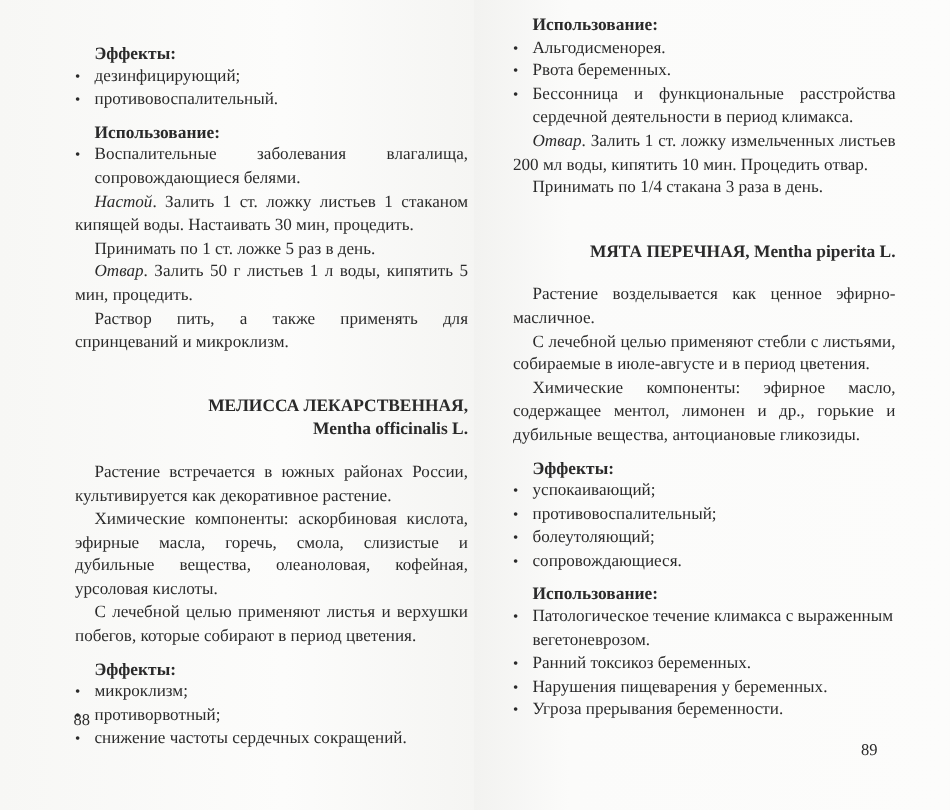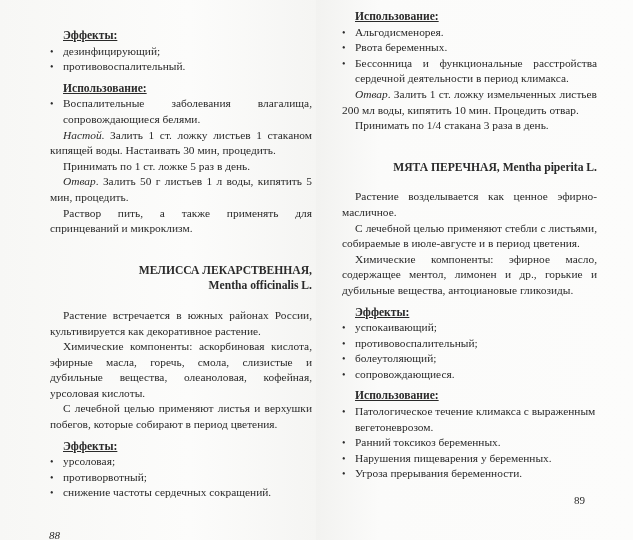--- a/index.html
+++ b/index.html
@@ -43,21 +43,20 @@
     .page-right .content {
       left: 26px;
       top: 9px;
       width: 255px;
     }
     .heading {
       font-weight: bold;
       padding-left: 13px;
       margin: 0;
       font-size: 11.6px;
-      text-decoration: underline;
     }
     .heading.gap { margin-top: 6px; }
     ul {
       list-style: none;
       margin: 0;
       padding: 0;
     }
     li {
       position: relative;
       padding-left: 13px;
@@ -84,21 +83,21 @@
       line-height: 15.6px;
     }
     .title-block.right {
       margin: 26px 0 14px 0;
     }
     .latin { font-weight: bold; }
     .page-number {
       position: absolute;
       font-size: 11px;
     }
-    .page-left .page-number { left: 49px; top: 529px; font-style: italic; }
+    .page-left .page-number { left: 49px; top: 474px; }
     .page-right .page-number { left: 574px; top: 494px; position: fixed; }
   </style>
 </head>
 <body>
 
 <div class="page page-left">
   <div class="content">
     <div class="heading">Эффекты:</div>
     <ul>
       <li>дезинфицирующий;</li>
@@ -115,21 +114,21 @@
 
     <div class="title-block">
       <div>МЕЛИССА ЛЕКАРСТВЕННАЯ,</div>
       <div class="latin">Mentha officinalis L.</div>
     </div>
     <p>Растение встречается в южных районах России, культивируется как декоративное растение.</p>
     <p>Химические компоненты: аскорбиновая кислота, эфирные масла, горечь, смола, слизистые и дубильные вещества, олеаноловая, кофейная, урсоловая кислоты.</p>
     <p>С лечебной целью применяют листья и верхушки побегов, которые собирают в период цветения.</p>
     <div class="heading gap">Эффекты:</div>
     <ul>
-      <li>урсоловая;</li>
+      <li>микроклизм;</li>
       <li>противорвотный;</li>
       <li>снижение частоты сердечных сокращений.</li>
     </ul>
   </div>
   <div class="page-number">88</div>
 </div>
 
 <div class="page page-right">
   <div class="content">
     <div class="heading">Использование:</div>

